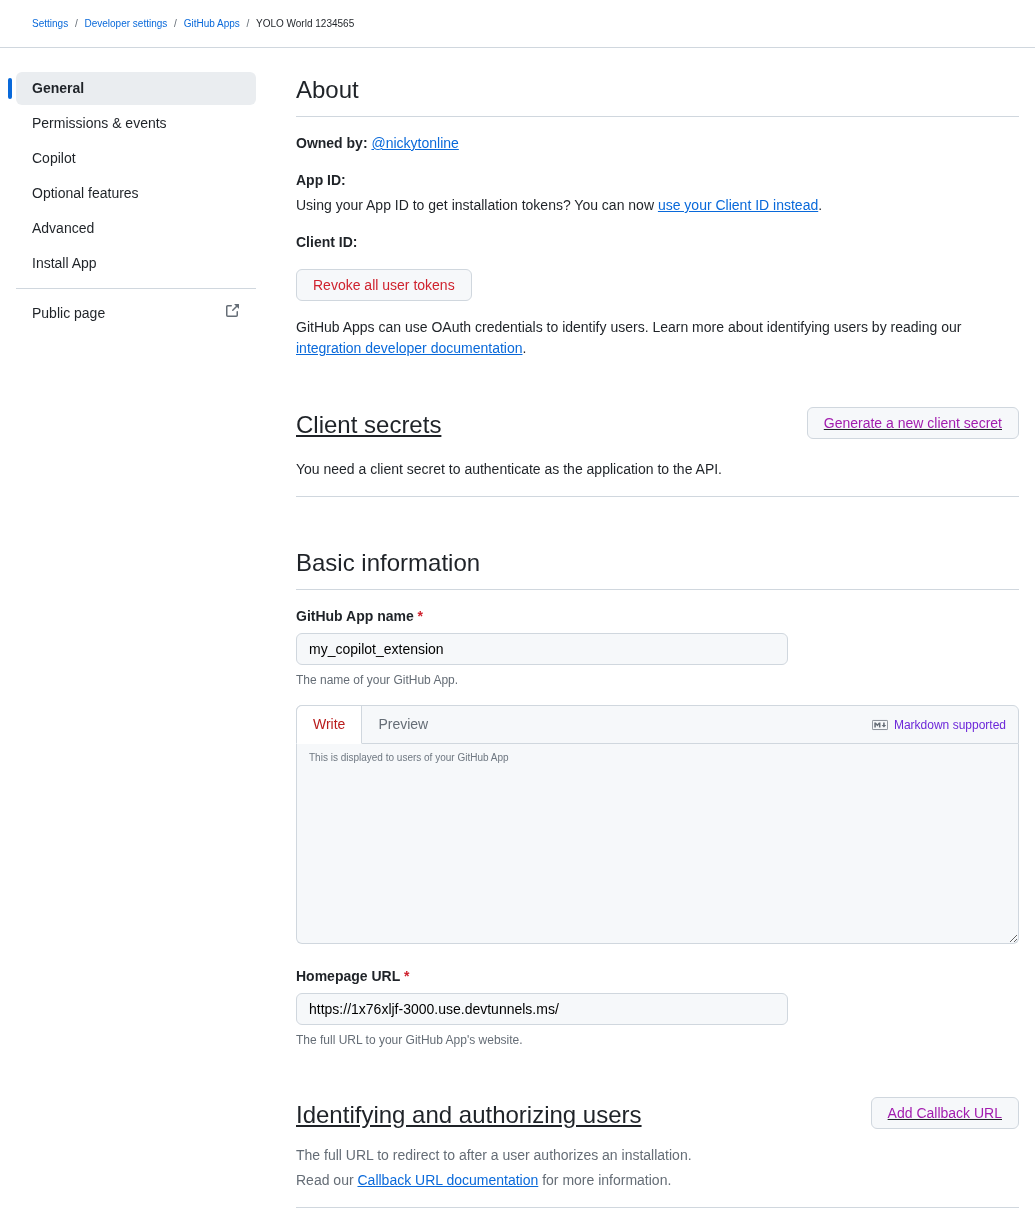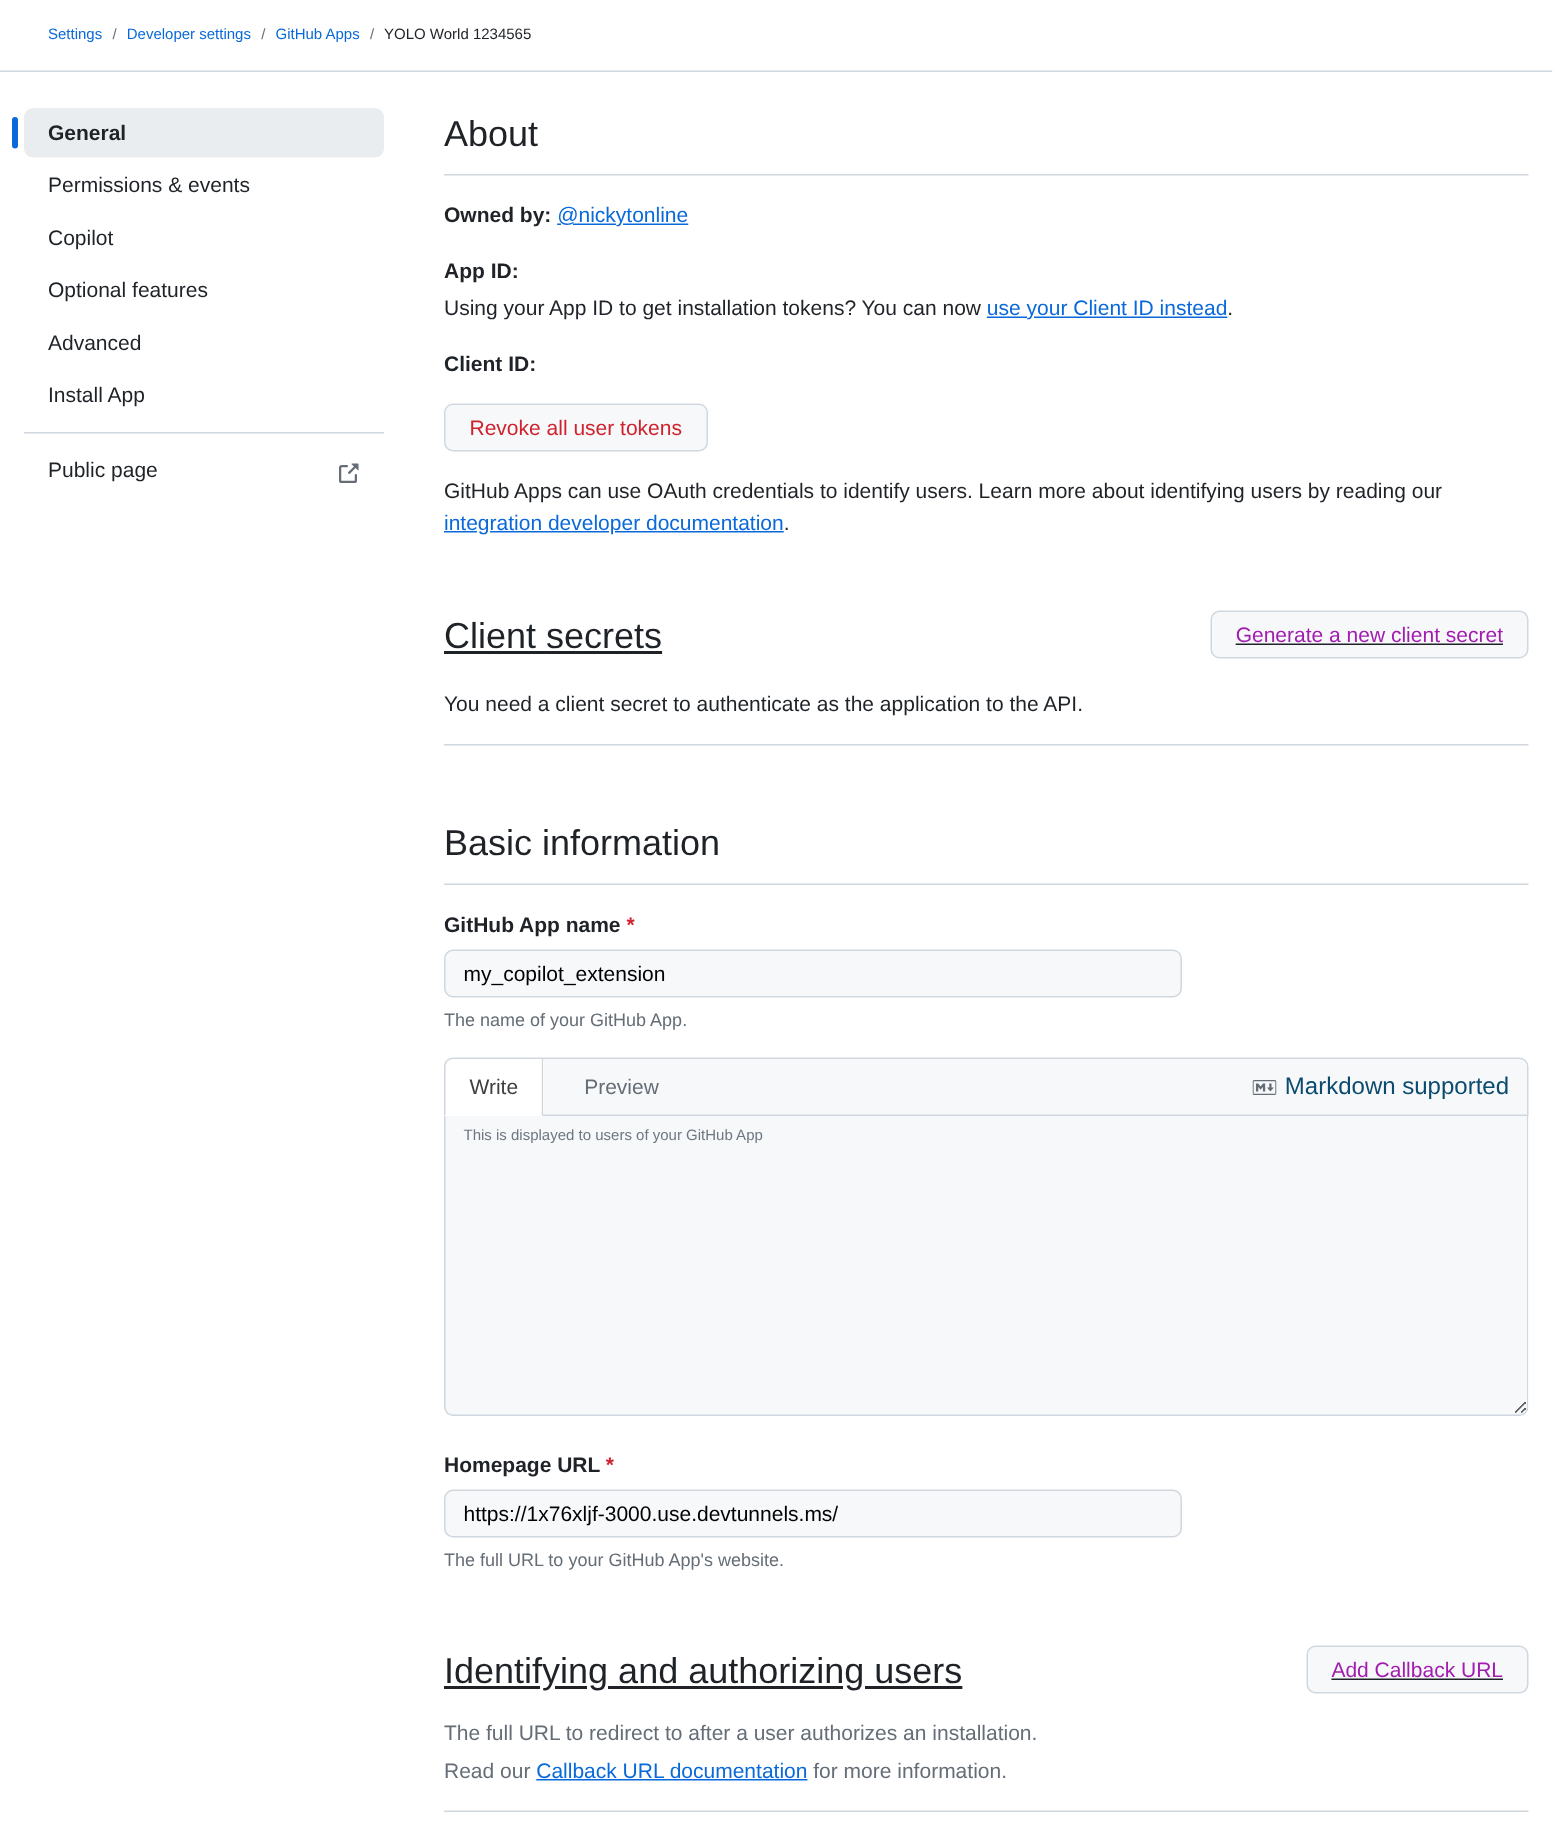--- a/index.html
+++ b/index.html
@@ -24,21 +24,21 @@
   padding: 24px 16px 40px 16px;
 }
 .sidebar {
   width: 256px;
   flex-shrink: 0;
   padding-right: 16px;
 }
 .sidebar ul { list-style: none; }
 .sidebar li {
   display: flex;
-  align-items: flex-end;
+  align-items: flex-start;
   justify-content: space-between;
   padding: 6px 16px;
   border-radius: 6px;
   cursor: pointer;
   font-size: 14px;
   margin-bottom: 2px;
 }
 .sidebar li.active {
   background: #eaedf0;
   font-weight: 600;
@@ -120,28 +120,28 @@
   padding: 8px 16px;
   font-size: 14px;
   cursor: pointer;
   color: #656d76;
   border-right: 1px solid transparent;
 }
 .tab.active {
   background: #fff;
   border-right: 1px solid #d0d7de;
   border-radius: 6px 0 0 0;
-  color: #404040;
-  margin: -1px 11px -1px -1px;
+  color: #b91c1c;
+  margin: -1px 0 -1px -1px;
   border-top: 1px solid #d0d7de;
   border-left: 1px solid #d0d7de;
   border-bottom: 1px solid #fff;
 }
 .tabs-spacer { flex: 1; }
-.md-support { font-size: 16px; color: #0c4a6e; padding-right: 12px; display: flex; align-items: center; gap: 6px; }
+.md-support { font-size: 12px; color: #6d28d9; padding-right: 12px; display: flex; align-items: center; gap: 6px; }
 .md-icon { width: 16px; height: 12px; }
 
 textarea.desc {
   width: 100%;
   height: 200px;
   border: 1px solid #d0d7de;
   border-top: none;
   border-radius: 0 0 6px 6px;
   padding: 8px 12px;
   font-size: 10px;

